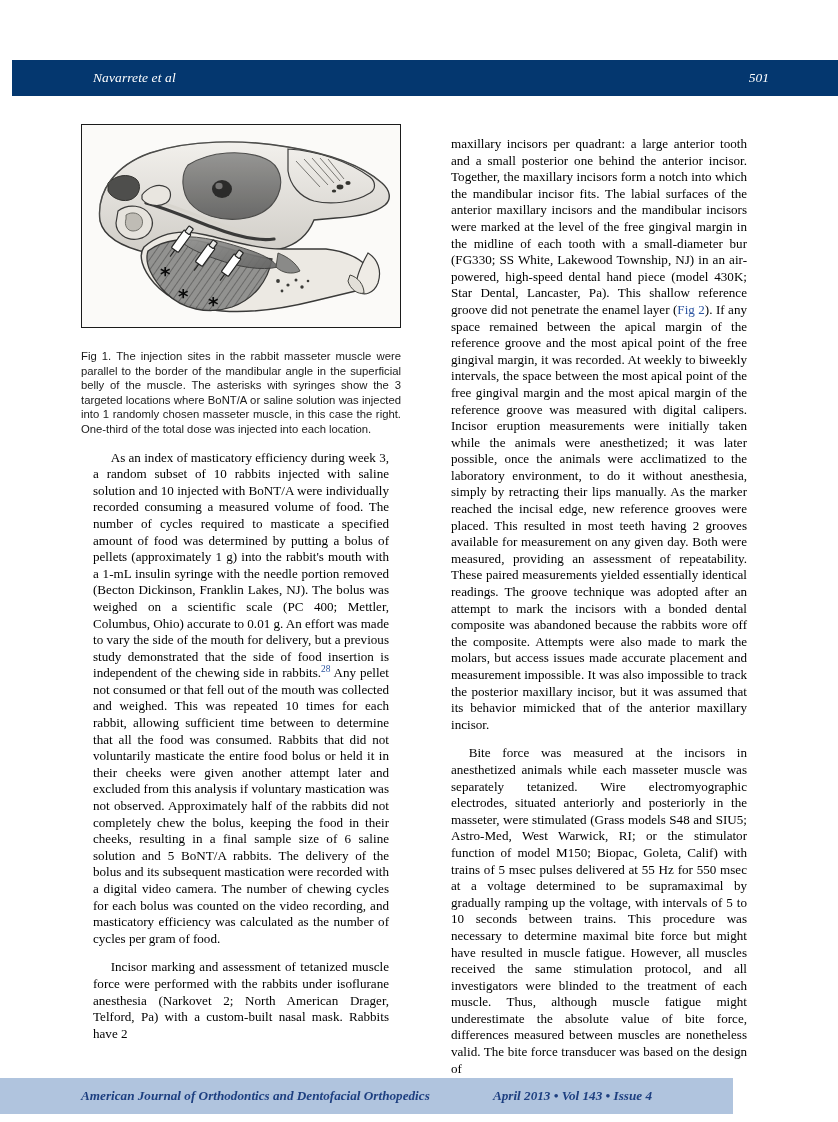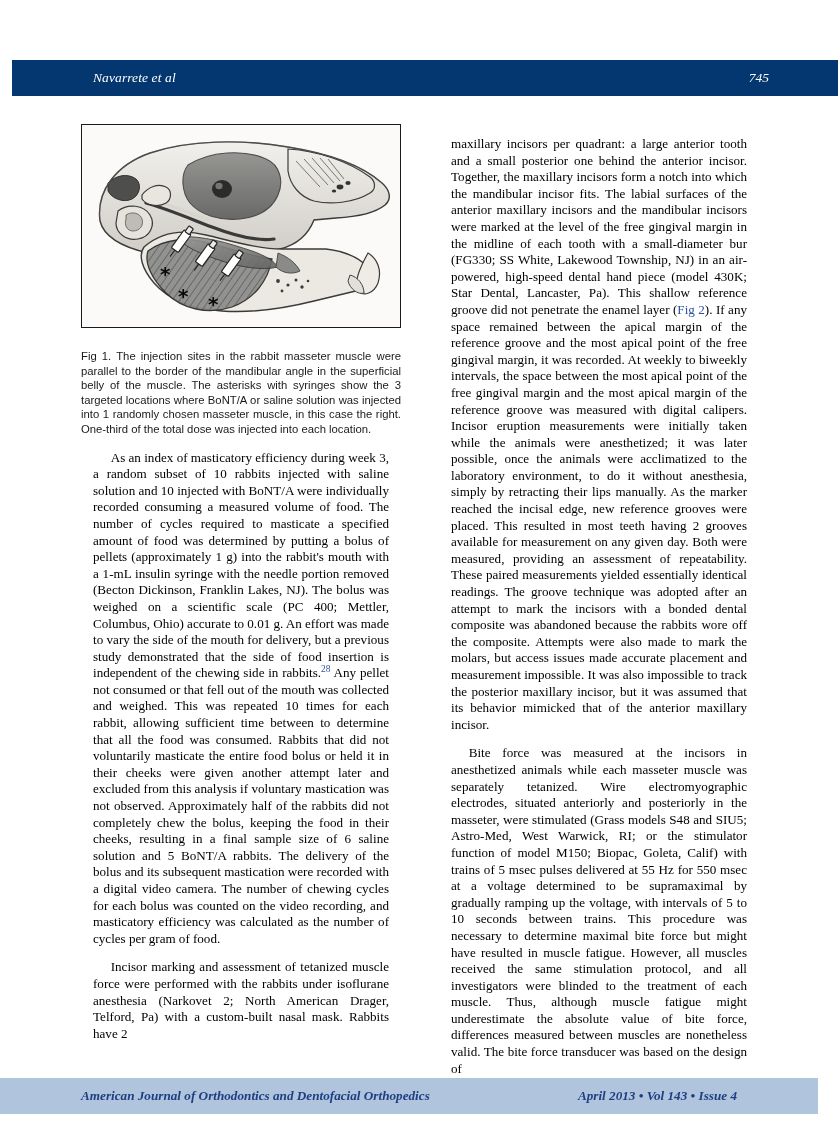--- a/index.html
+++ b/index.html
@@ -106,21 +106,21 @@
     line-height: 14.6px;
     text-align: justify;
     color: #1a1a1a;
   }
 
   
   .footer-bar {
     position: absolute;
     left: 0;
     top: 1078px;
-    width: 818px;
+    width: 733px;
     height: 36px;
     background: #b0c4de;
   }
   .footer-bar .ftr-journal {
     position: absolute;
     left: 81px;
     top: 50%;
     transform: translateY(-50%);
     font-size: 13.2px;
     font-style: italic;
@@ -138,21 +138,21 @@
     font-weight: bold;
     color: #1d3f80;
     white-space: nowrap;
   }
 </style>
 </head>
 <body>
 
 <div class="header-bar">
   <span class="hdr-author">Navarrete et al</span>
-  <span class="hdr-page">745</span>
+  <span class="hdr-page">501</span>
 </div>
 
 <div class="page-body">
 
   <div class="col col-left">
 
     <div class="figure-block">
       <div class="figure-frame">
         <svg width="318" height="202" viewBox="0 0 318 202">
           <defs>

